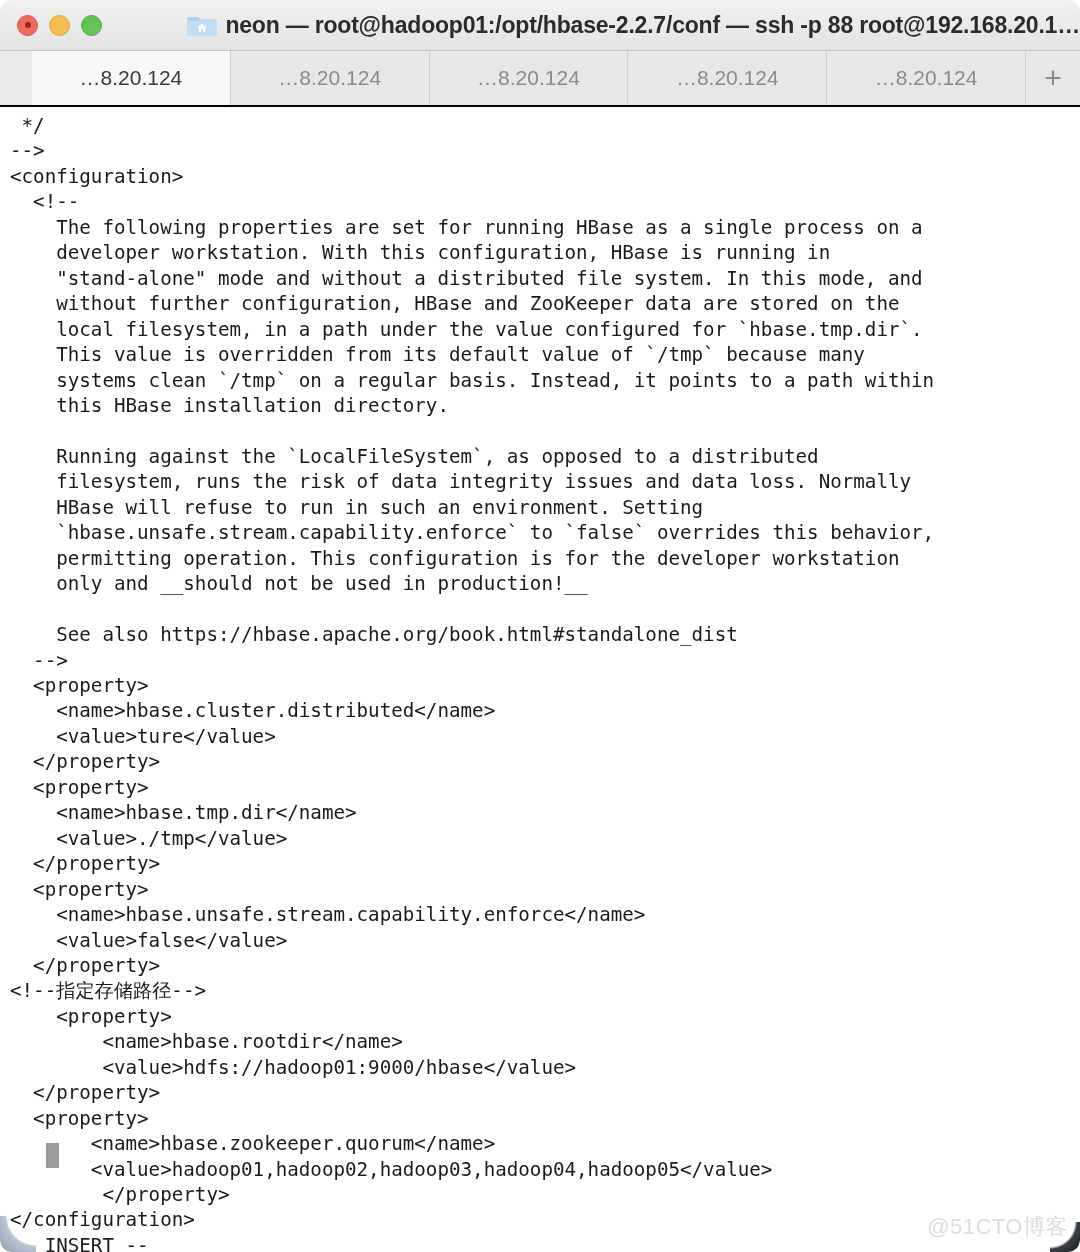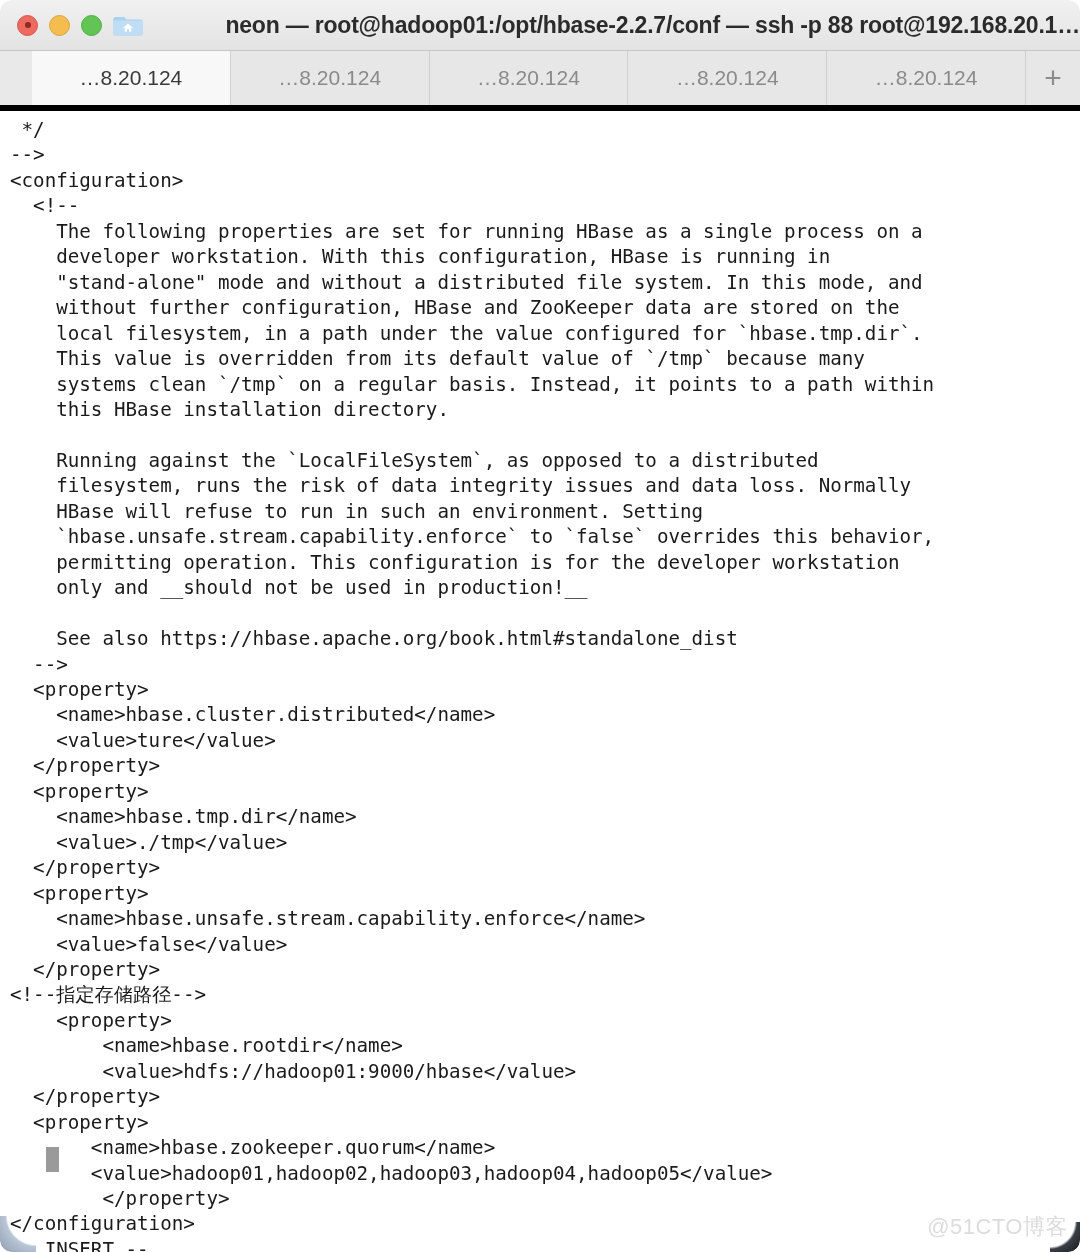--- a/index.html
+++ b/index.html
@@ -58,21 +58,21 @@
     width: 6px; height: 6px;
     border-radius: 50%;
     background: #8c2b22;
     left: 50%; top: 50%;
     transform: translate(-50%,-50%);
   }
   .title-wrap {
     flex: 1 1 auto;
     display: flex;
     align-items: center;
-    justify-content: space-between;
+    justify-content: flex-end;
     padding-left: 11px;
     min-width: 0;
     overflow: hidden;
   }
   .folder-icon {
     flex: 0 0 auto;
     width: 30px;
     height: 26px;
     margin-right: 8px;
     position: relative;
@@ -87,21 +87,21 @@
     letter-spacing: -0.2px;
     overflow: hidden;
   }
 
   
   .tabbar {
     height: 54px;
     flex: 0 0 54px;
     display: flex;
     background: #e9e9e9;
-    border-bottom: 6px solid #000000;
+    border-bottom: 2px solid #000000;
     padding-left: 32px;
   }
   .tab {
     flex: 1 1 0;
     display: flex;
     align-items: center;
     justify-content: center;
     font-family: "Liberation Sans", sans-serif;
     font-size: 21px;
     color: #8a8a8a;

